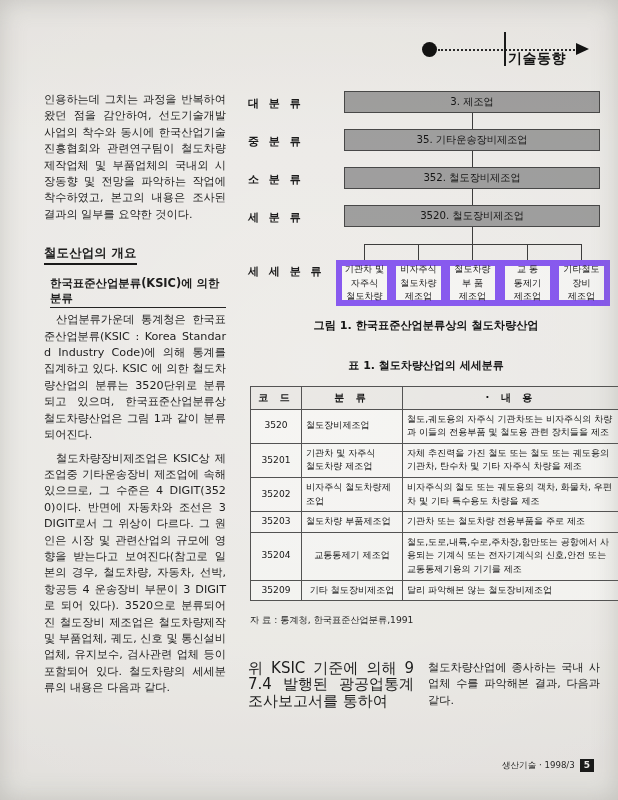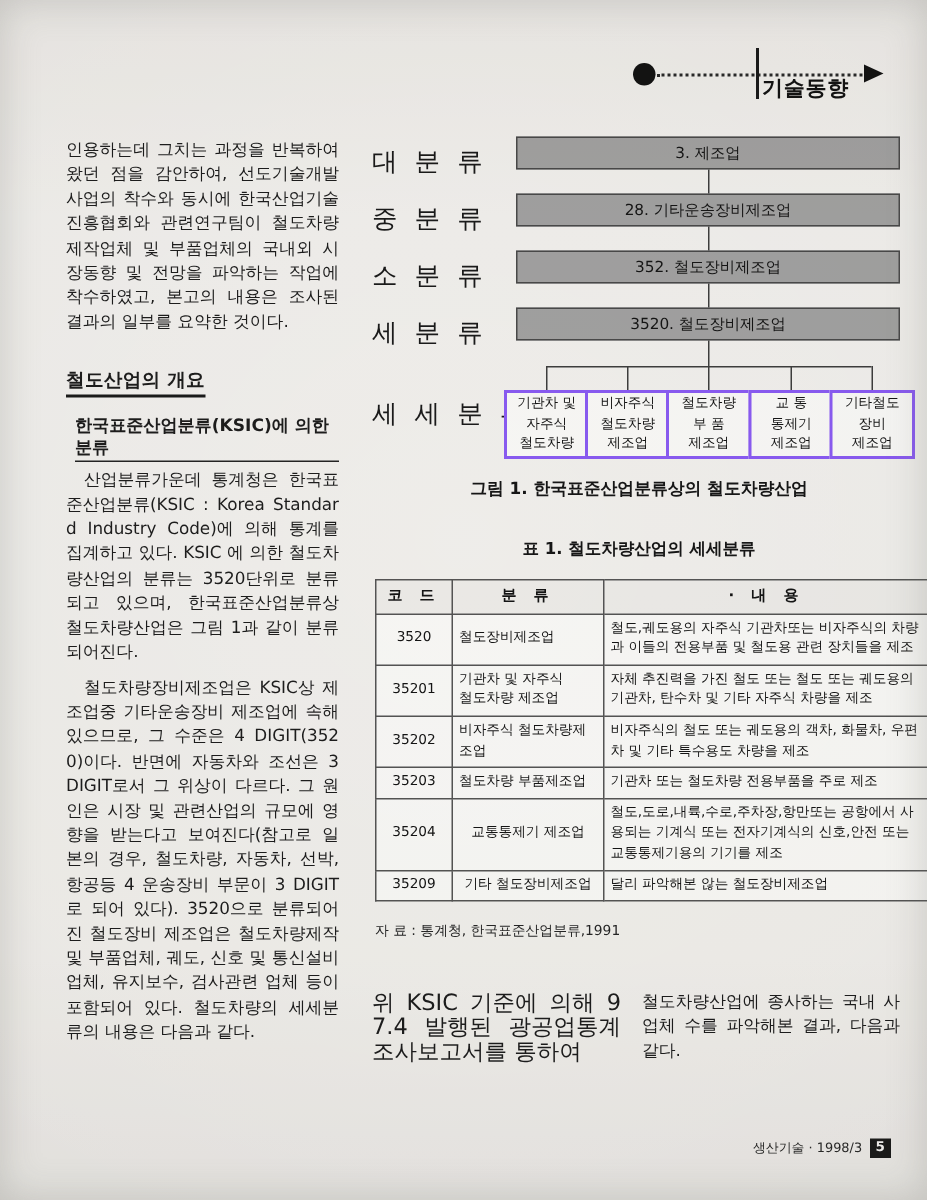--- a/index.html
+++ b/index.html
@@ -127,41 +127,41 @@
   
   .diagram {
     position: absolute;
     left: 248px;
     top: 88px;
     width: 356px;
     height: 222px;
   }
   .lvl-label {
     position: absolute;
-    font-size: 17px;
-    font-weight: normal;
+    font-size: 11px;
+    font-weight: bold;
     color: #1a1a1a;
     letter-spacing: 3px;
     white-space: nowrap;
   }
   .node {
     position: absolute;
     border: 1px solid #4a4a4a;
     background: #a3a3a3;
     font-size: 10.2px;
     color: #151515;
     display: flex;
     align-items: center;
     justify-content: center;
     box-sizing: border-box;
   }
   .node.wide { height: 22px; }
   .leaf {
     position: absolute;
-    border: 2px solid #8b5cf6;
+    border: 6px solid #8b5cf6;
     background: #fbfbfa;
     box-sizing: border-box;
     width: 57px;
     height: 46px;
     font-size: 9.1px;
     line-height: 13.5px;
     color: #151515;
     text-align: center;
     display: flex;
     flex-direction: column;
@@ -301,21 +301,21 @@
 
   <div class="diagram">
 
     <div class="lvl-label" style="left:0px;  top:8px;">대 분 류</div>
     <div class="lvl-label" style="left:0px;  top:46px;">중 분 류</div>
     <div class="lvl-label" style="left:0px;  top:84px;">소 분 류</div>
     <div class="lvl-label" style="left:0px;  top:122px;">세 분 류</div>
     <div class="lvl-label" style="left:0px;  top:176px;">세 세 분 류</div>
 
     <div class="node wide" style="left:96px; top:3px;  width:256px;">3. 제조업</div>
-    <div class="node wide" style="left:96px; top:41px; width:256px;">28. 기타운송장비제조업</div>
+    <div class="node wide" style="left:96px; top:41px; width:256px;">35. 기타운송장비제조업</div>
     <div class="node wide" style="left:96px; top:79px; width:256px;">352. 철도장비제조업</div>
     <div class="node wide" style="left:96px; top:117px;width:256px;">3520. 철도장비제조업</div>
 
     <div class="vline" style="left:224px; top:25px;  height:16px;"></div>
     <div class="vline" style="left:224px; top:63px;  height:16px;"></div>
     <div class="vline" style="left:224px; top:101px; height:16px;"></div>
     <div class="vline" style="left:224px; top:139px; height:17px;"></div>
 
     <div class="hline" style="left:116px; top:156px; width:217px;"></div>
     <div class="vline" style="left:116px; top:156px; height:16px;"></div>

